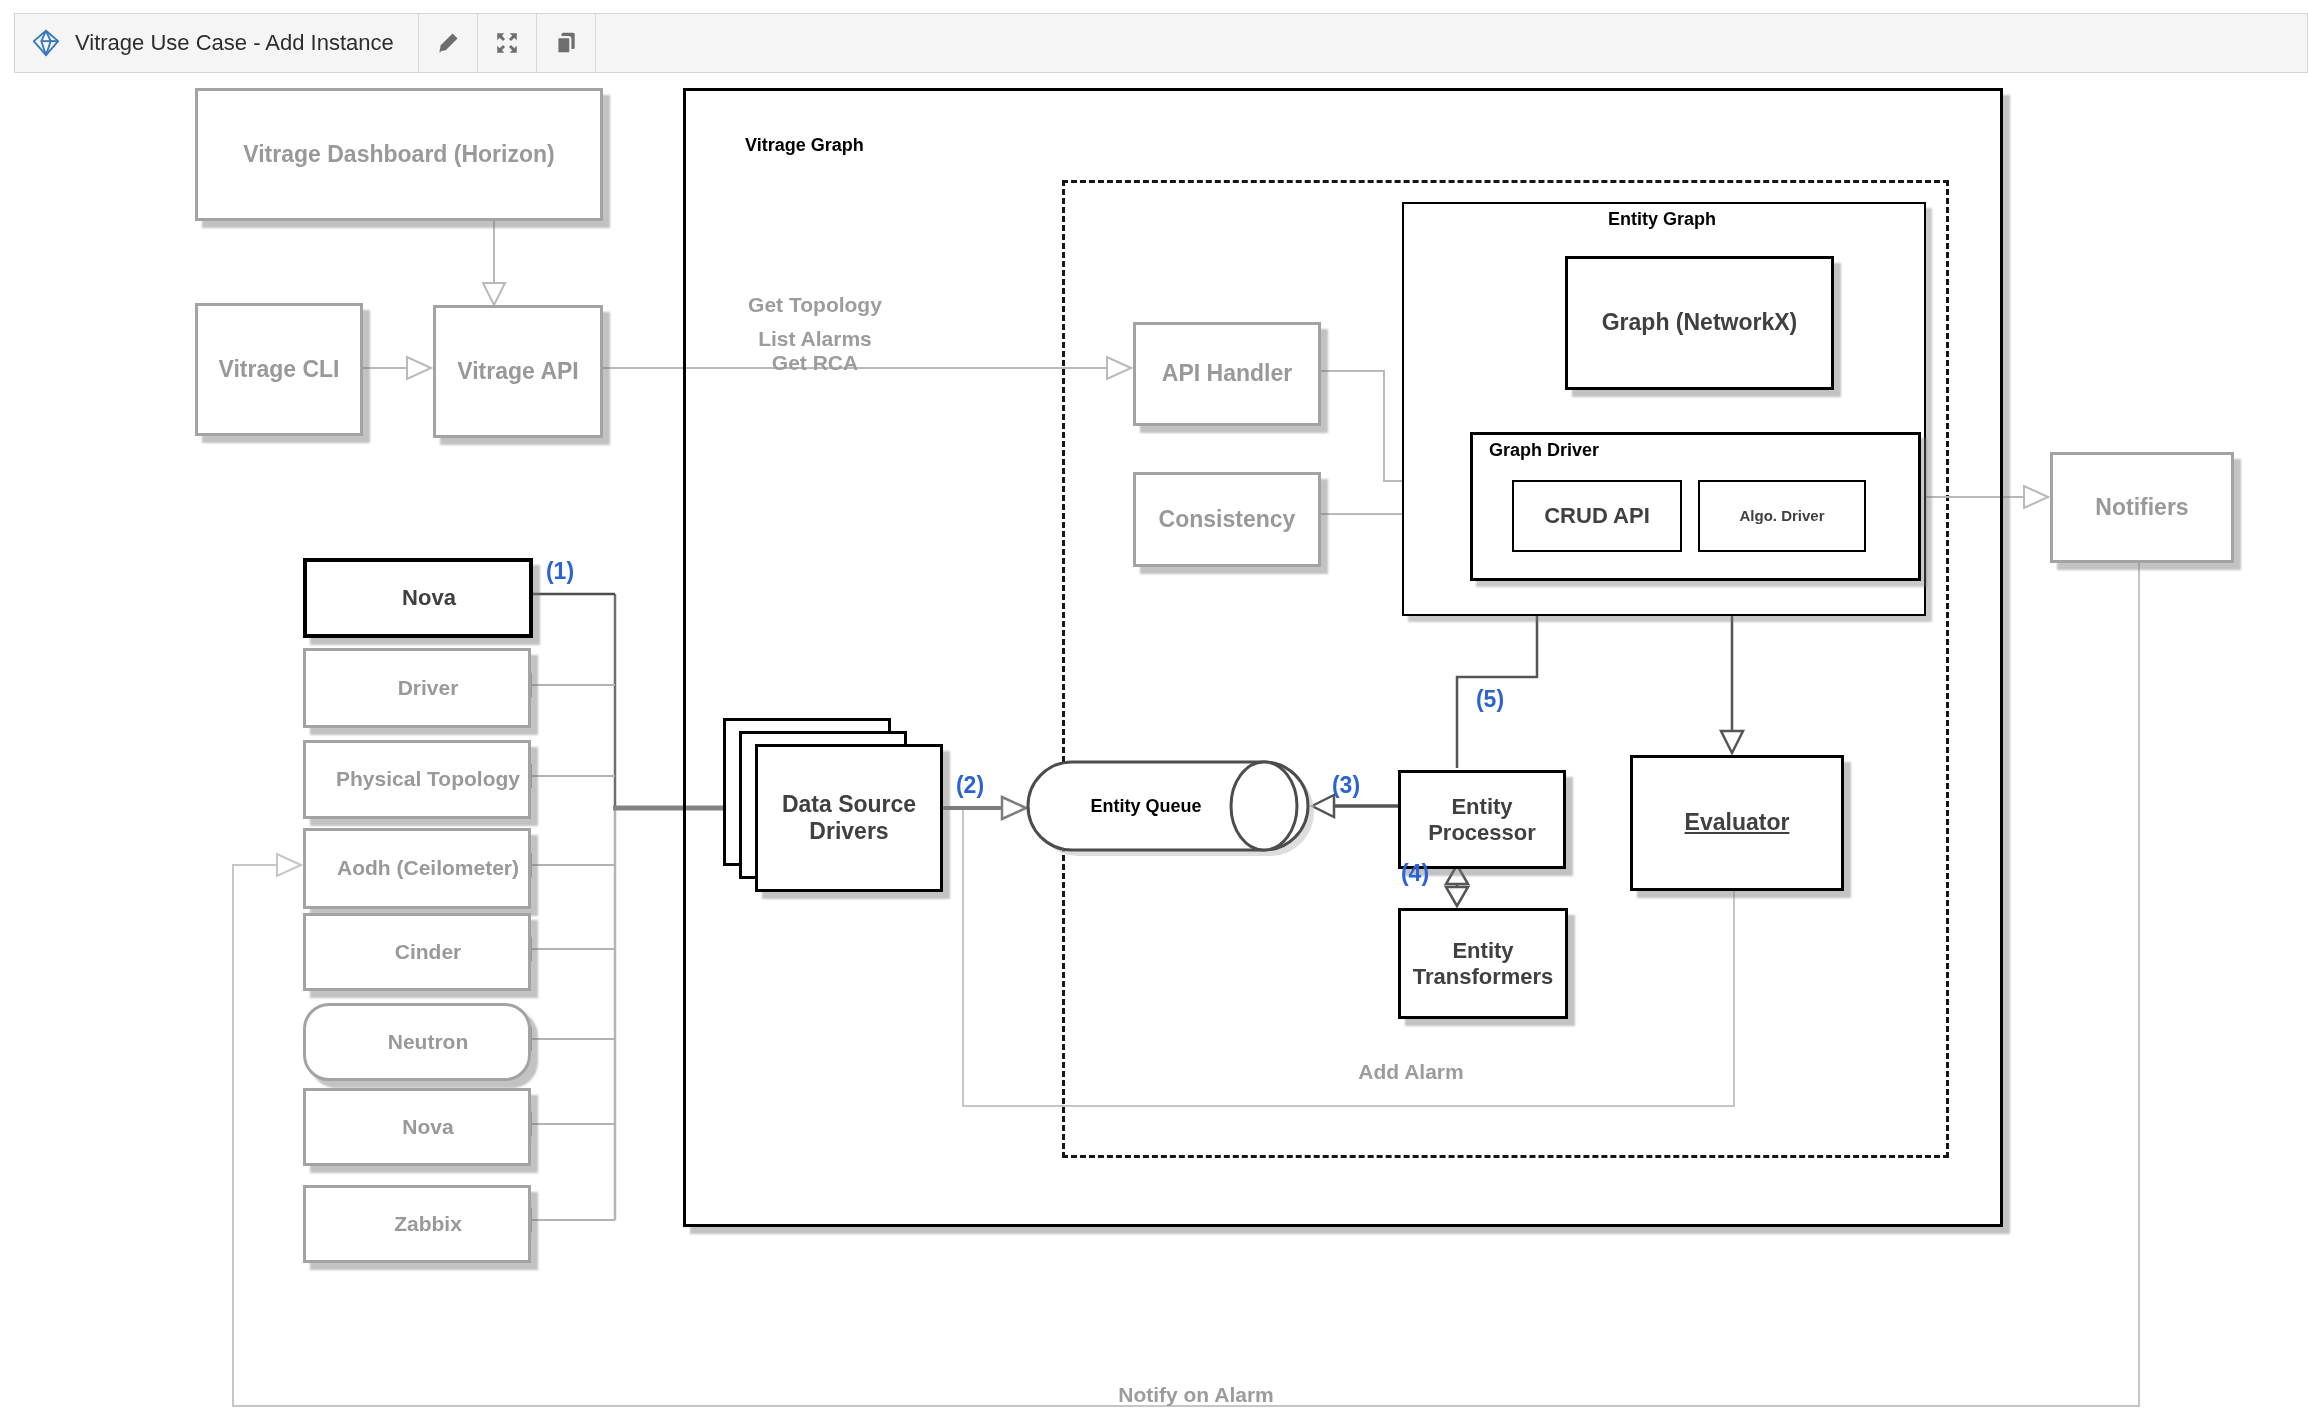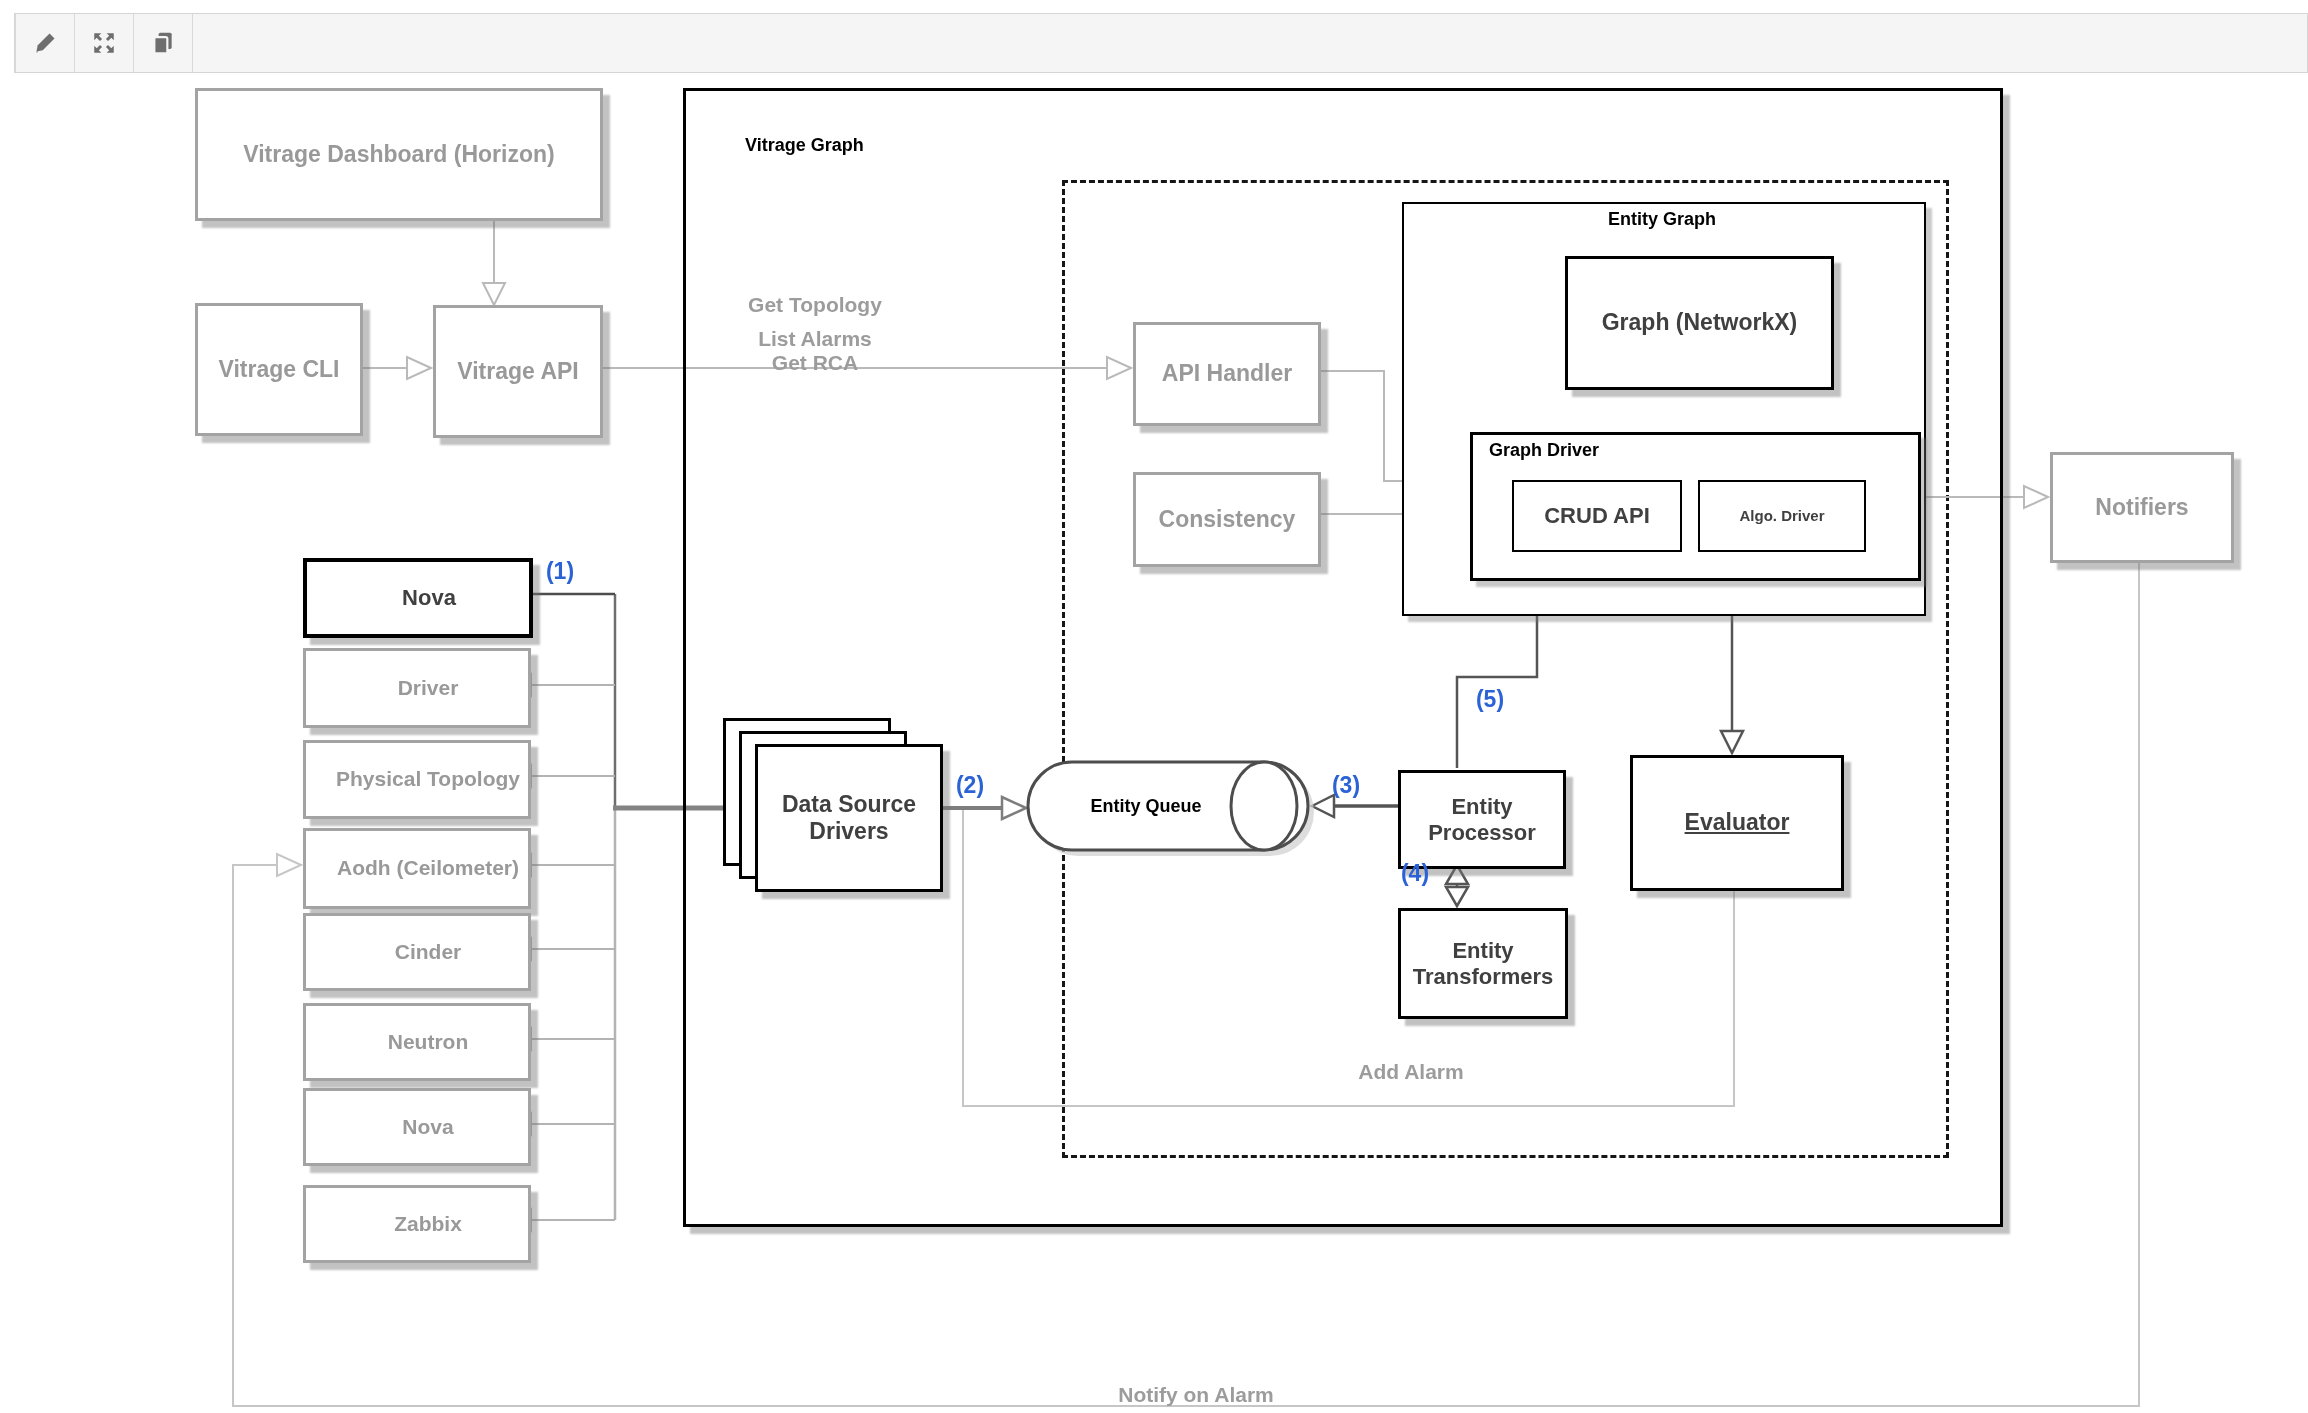--- a/index.html
+++ b/index.html
@@ -34,20 +34,30 @@
   #edges{position:absolute;left:0;top:0;z-index:20;pointer-events:none;}
   #dashedbox{position:absolute;left:1062px;top:180px;width:881px;height:972px;
     border:3px dashed #161616;z-index:15;background:transparent;}
 </style>
 </head>
 <body>
 
 <div id="stage">
 
   <div id="toolbar">
+    <div class="tb-title">
+      <svg width="30" height="30" viewBox="0 0 32 32">
+        <g fill="none" stroke="#3779bd" stroke-width="2" stroke-linejoin="round">
+          <path d="M16 3 L29 14 L16 29 L3 14 Z"></path>
+          <path d="M16 3 L11 14 L16 29 L21 14 Z"></path>
+          <path d="M11 14 L29 14"></path>
+        </g>
+      </svg>
+      <span>Vitrage Use Case - Add Instance</span>
+    </div>
     <div class="tb-btn">
       <svg width="26" height="26" viewBox="0 0 24 24">
         <path fill="#6e6e6e" d="M16.2 3.2 l4.6 4.6 -10.9 10.9 -5.8 1.2 1.2 -5.8 Z"></path>
         <path fill="#6e6e6e" d="M4.6 19.4 l-0.5 1.5 1.5 -0.5 Z"></path>
       </svg>
     </div>
     <div class="tb-btn">
       <svg width="26" height="26" viewBox="0 0 24 24">
         <g fill="#6e6e6e">
           <path d="M3 3 h6.5 l-2.3 2.3 3 3 -1.9 1.9 -3 -3 L3 9.5 Z"></path>
@@ -188,21 +198,21 @@
   <div class="box gray" style="left:433px;top:305px;width:164px;height:127px;">Vitrage API</div>
   <div class="box gray" style="left:1133px;top:322px;width:182px;height:98px;">API Handler</div>
   <div class="box gray" style="left:2050px;top:452px;width:178px;height:105px;">Notifiers</div>
   <div class="box gray" style="left:1133px;top:472px;width:182px;height:89px;">Consistency</div>
 
   <div class="box black src nova" style="left:303px;top:558px;width:200px;height:72px;font-size:22px;">Nova</div>
   <div class="box gray src" style="left:303px;top:648px;width:200px;height:74px;">Driver</div>
   <div class="box gray src" style="left:303px;top:740px;width:200px;height:73px;">Physical Topology</div>
   <div class="box gray src" style="left:303px;top:828px;width:200px;height:75px;">Aodh (Ceilometer)</div>
   <div class="box gray src" style="left:303px;top:913px;width:200px;height:72px;">Cinder</div>
-  <div class="box gray src" style="left:303px;top:1003px;width:200px;height:72px;">Neutron</div>
+  <div class="box gray src" style="left:303px;top:1003px;width:200px;height:72px;border-radius:26px;">Neutron</div>
   <div class="box gray src" style="left:303px;top:1088px;width:200px;height:72px;">Nova</div>
   <div class="box gray src" style="left:303px;top:1185px;width:200px;height:72px;">Zabbix</div>
 
   <div class="box black" style="left:1565px;top:256px;width:263px;height:128px;z-index:30;">Graph (NetworkX)</div>
   <div class="box black noshadow" style="left:1512px;top:480px;width:166px;height:68px;font-size:22px;border-width:2.5px;z-index:31;">CRUD API</div>
   <div class="box black noshadow" style="left:1698px;top:480px;width:164px;height:68px;font-size:15px;border-width:2.5px;z-index:31;">Algo. Driver</div>
   <div class="box black" style="left:1398px;top:770px;width:162px;height:93px;font-size:22px;">Entity Processor</div>
   <div class="box black" style="left:1398px;top:908px;width:164px;height:105px;font-size:22px;">Entity Transformers</div>
   <div class="box black" style="left:1630px;top:755px;width:208px;height:130px;text-decoration:underline;">Evaluator</div>
 

